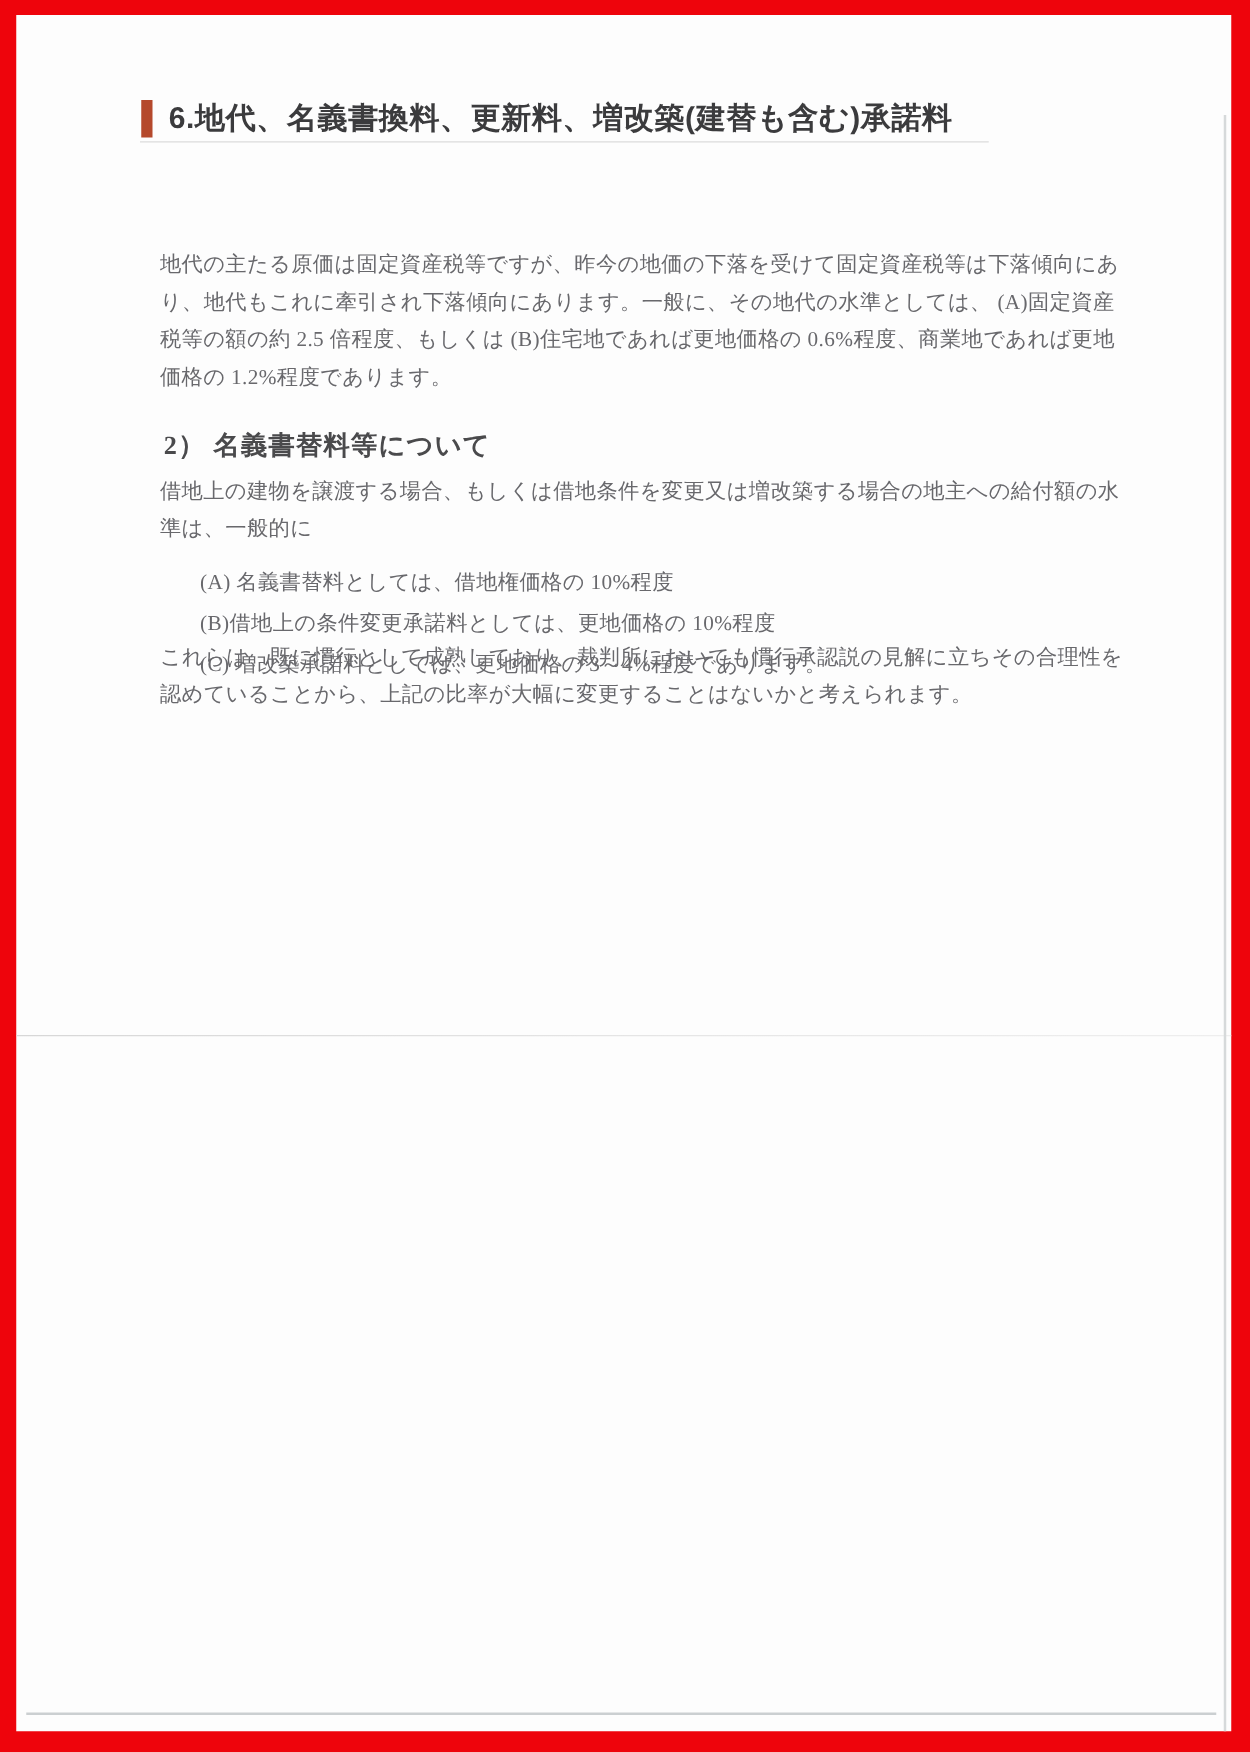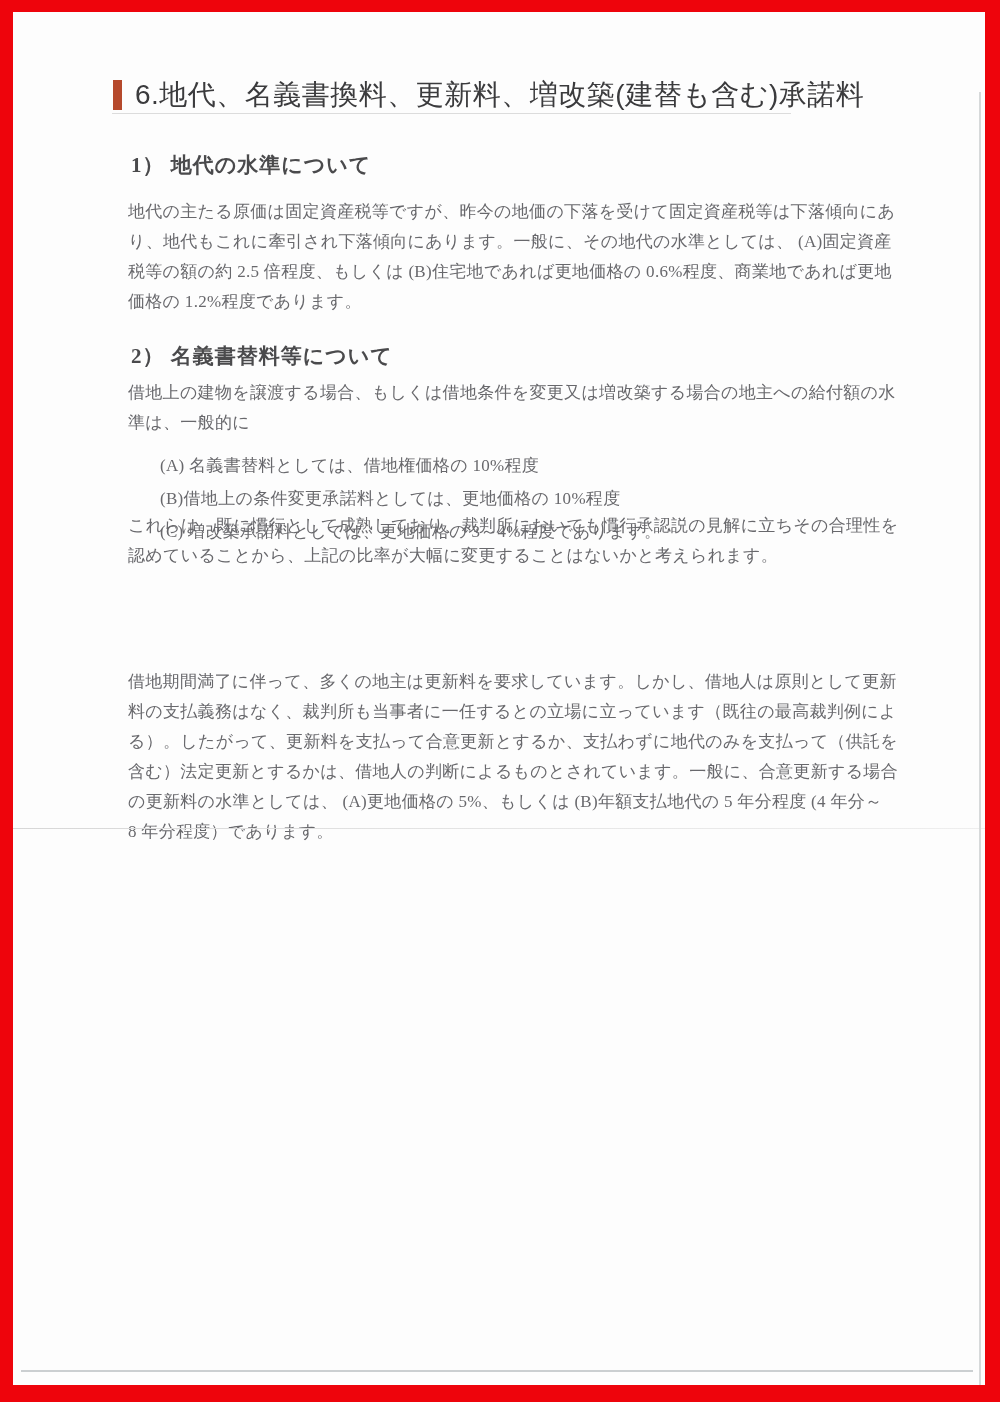--- a/index.html
+++ b/index.html
@@ -28,22 +28,22 @@
     display:flex;align-items:center;gap:13px;
   }
   .accent-bar{
     width:9px;height:30px;
     background:var(--accent);
     flex:0 0 auto;
   }
   .doc-title{
     margin:0;
     font-family:"Liberation Sans","DejaVu Sans",sans-serif;
-    font-weight:400;
-    font-size:28px;line-height:30px;
+    font-weight:700;
+    font-size:24px;line-height:30px;
     color:var(--title-text);
     letter-spacing:0.5px;
     white-space:nowrap;
   }
   .title-underline{
     position:absolute;top:101px;left:99px;
     width:679px;height:1px;
     background:var(--underline);
   }
   .sec-heading{
@@ -94,39 +94,32 @@
 
 <div class="frame">
   <div class="page">
 
     <div class="doc-header">
       <span class="accent-bar"></span>
       <h1 class="doc-title">6.地代、名義書換料、更新料、増改築(建替も含む)承諾料</h1>
     </div>
     <div class="title-underline"></div>
 
-    <h2 class="sec-heading sec1-h">1） 地代の水準について</h2>
     <div class="body-text p1">地代の主たる原価は固定資産税等ですが、昨今の地価の下落を受けて固定資産税等は下落傾向にあ
 り、地代もこれに牽引され下落傾向にあります。一般に、その地代の水準としては、 (A)固定資産
 税等の額の約 2.5 倍程度、もしくは (B)住宅地であれば更地価格の 0.6%程度、商業地であれば更地
 価格の 1.2%程度であります。</div>
 
     <h2 class="sec-heading sec2-h">2） 名義書替料等について</h2>
     <div class="body-text p2-intro">借地上の建物を譲渡する場合、もしくは借地条件を変更又は増改築する場合の地主への給付額の水
 準は、一般的に</div>
     <div class="body-text p2-list">(A) 名義書替料としては、借地権価格の 10%程度
 (B)借地上の条件変更承諾料としては、更地価格の 10%程度
 (C) 増改築承諾料としては、更地価格の 3～4%程度であります。</div>
     <div class="body-text p2-outro">これらは、既に慣行として成熟しており、裁判所においても慣行承認説の見解に立ちその合理性を
 認めていることから、上記の比率が大幅に変更することはないかと考えられます。</div>
 
-    <div class="body-text p3">借地期間満了に伴って、多くの地主は更新料を要求しています。しかし、借地人は原則として更新
-料の支払義務はなく、裁判所も当事者に一任するとの立場に立っています（既往の最高裁判例によ
-る）。したがって、更新料を支払って合意更新とするか、支払わずに地代のみを支払って（供託を
-含む）法定更新とするかは、借地人の判断によるものとされています。一般に、合意更新する場合
-の更新料の水準としては、 (A)更地価格の 5%、もしくは (B)年額支払地代の 5 年分程度 (4 年分～
-8 年分程度）であります。</div>
 
     <div class="crease-line"></div>
     <div class="page-edge-right"></div>
     <div class="page-edge-bottom"></div>
   </div>
 </div>
 
 </body></html>

